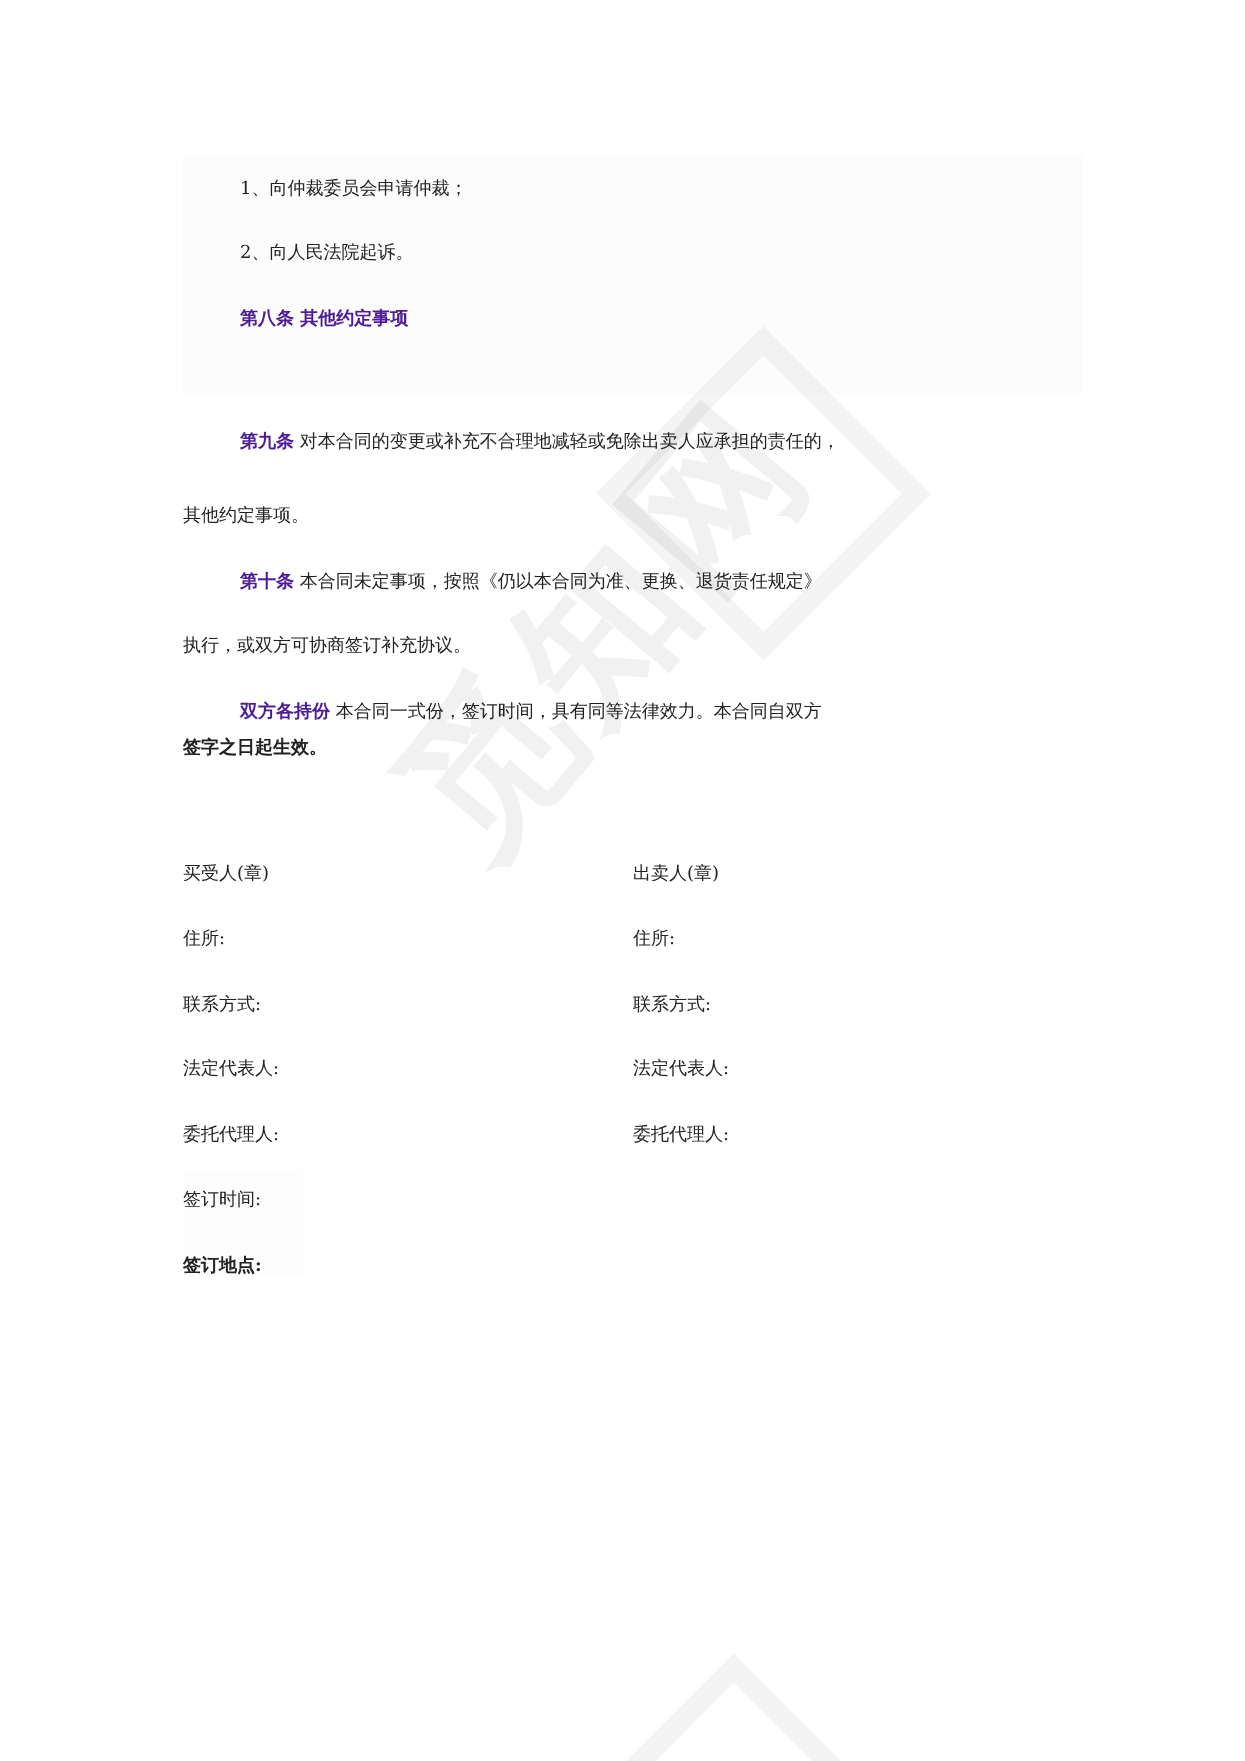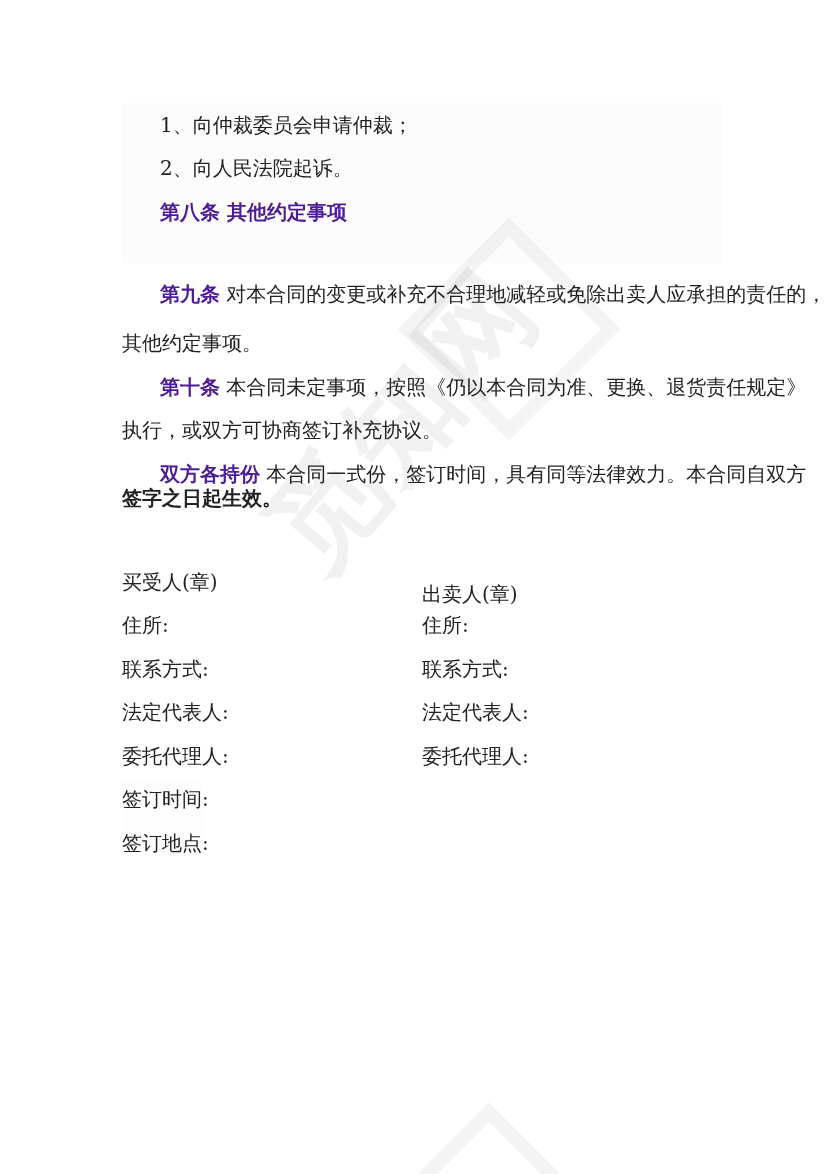--- a/index.html
+++ b/index.html
@@ -32,21 +32,21 @@
     .shade2 {
       position: absolute;
       left: 122px;
       top: 780px;
       width: 80px;
       height: 70px;
       background: #fdfdfd;
     }
     .line {
       position: absolute;
-      font-size: 20px;
+      font-size: 12px;
       line-height: 20px;
       white-space: nowrap;
       color: #222222;
     }
     .bold {
       font-weight: bold;
       color: #4c1d95;
     }
     .watermark {
       position: absolute;
@@ -95,25 +95,25 @@
     <span class="bold">双方各持份</span><span> 本合同一式份，签订时间，具有同等法律效力。本合同自双方</span>
   </div>
   <div class="line" style="left:122px; top:488px;font-weight:bold;">签字之日起生效。</div>
 
   <div class="line" style="left:122px; top:572px;">买受人(章)</div>
   <div class="line" style="left:122px; top:615px;">住所:</div>
   <div class="line" style="left:122px; top:659px;">联系方式:</div>
   <div class="line" style="left:122px; top:702px;">法定代表人:</div>
   <div class="line" style="left:122px; top:746px;">委托代理人:</div>
 
-  <div class="line" style="left:422px; top:572px;margin-top:12px;">出卖人(章)</div>
+  <div class="line" style="left:422px; top:572px;">出卖人(章)</div>
   <div class="line" style="left:422px; top:615px;">住所:</div>
   <div class="line" style="left:422px; top:659px;">联系方式:</div>
   <div class="line" style="left:422px; top:702px;">法定代表人:</div>
   <div class="line" style="left:422px; top:746px;">委托代理人:</div>
 
   <div class="line" style="left:122px; top:789px;">签订时间:</div>
-  <div class="line" style="left:122px; top:833px;">签订地点:</div>
+  <div class="line" style="left:122px; top:833px;font-weight:bold;">签订地点:</div>
 
   <div class="wm-diamond" style="left:430px; top:250px;"></div>
   <div class="watermark" style="left:230px; top:345px;">觅知网</div>
   <div class="wm-diamond" style="left:410px; top:1135px;"></div>
 </div>
 
 </body></html>

